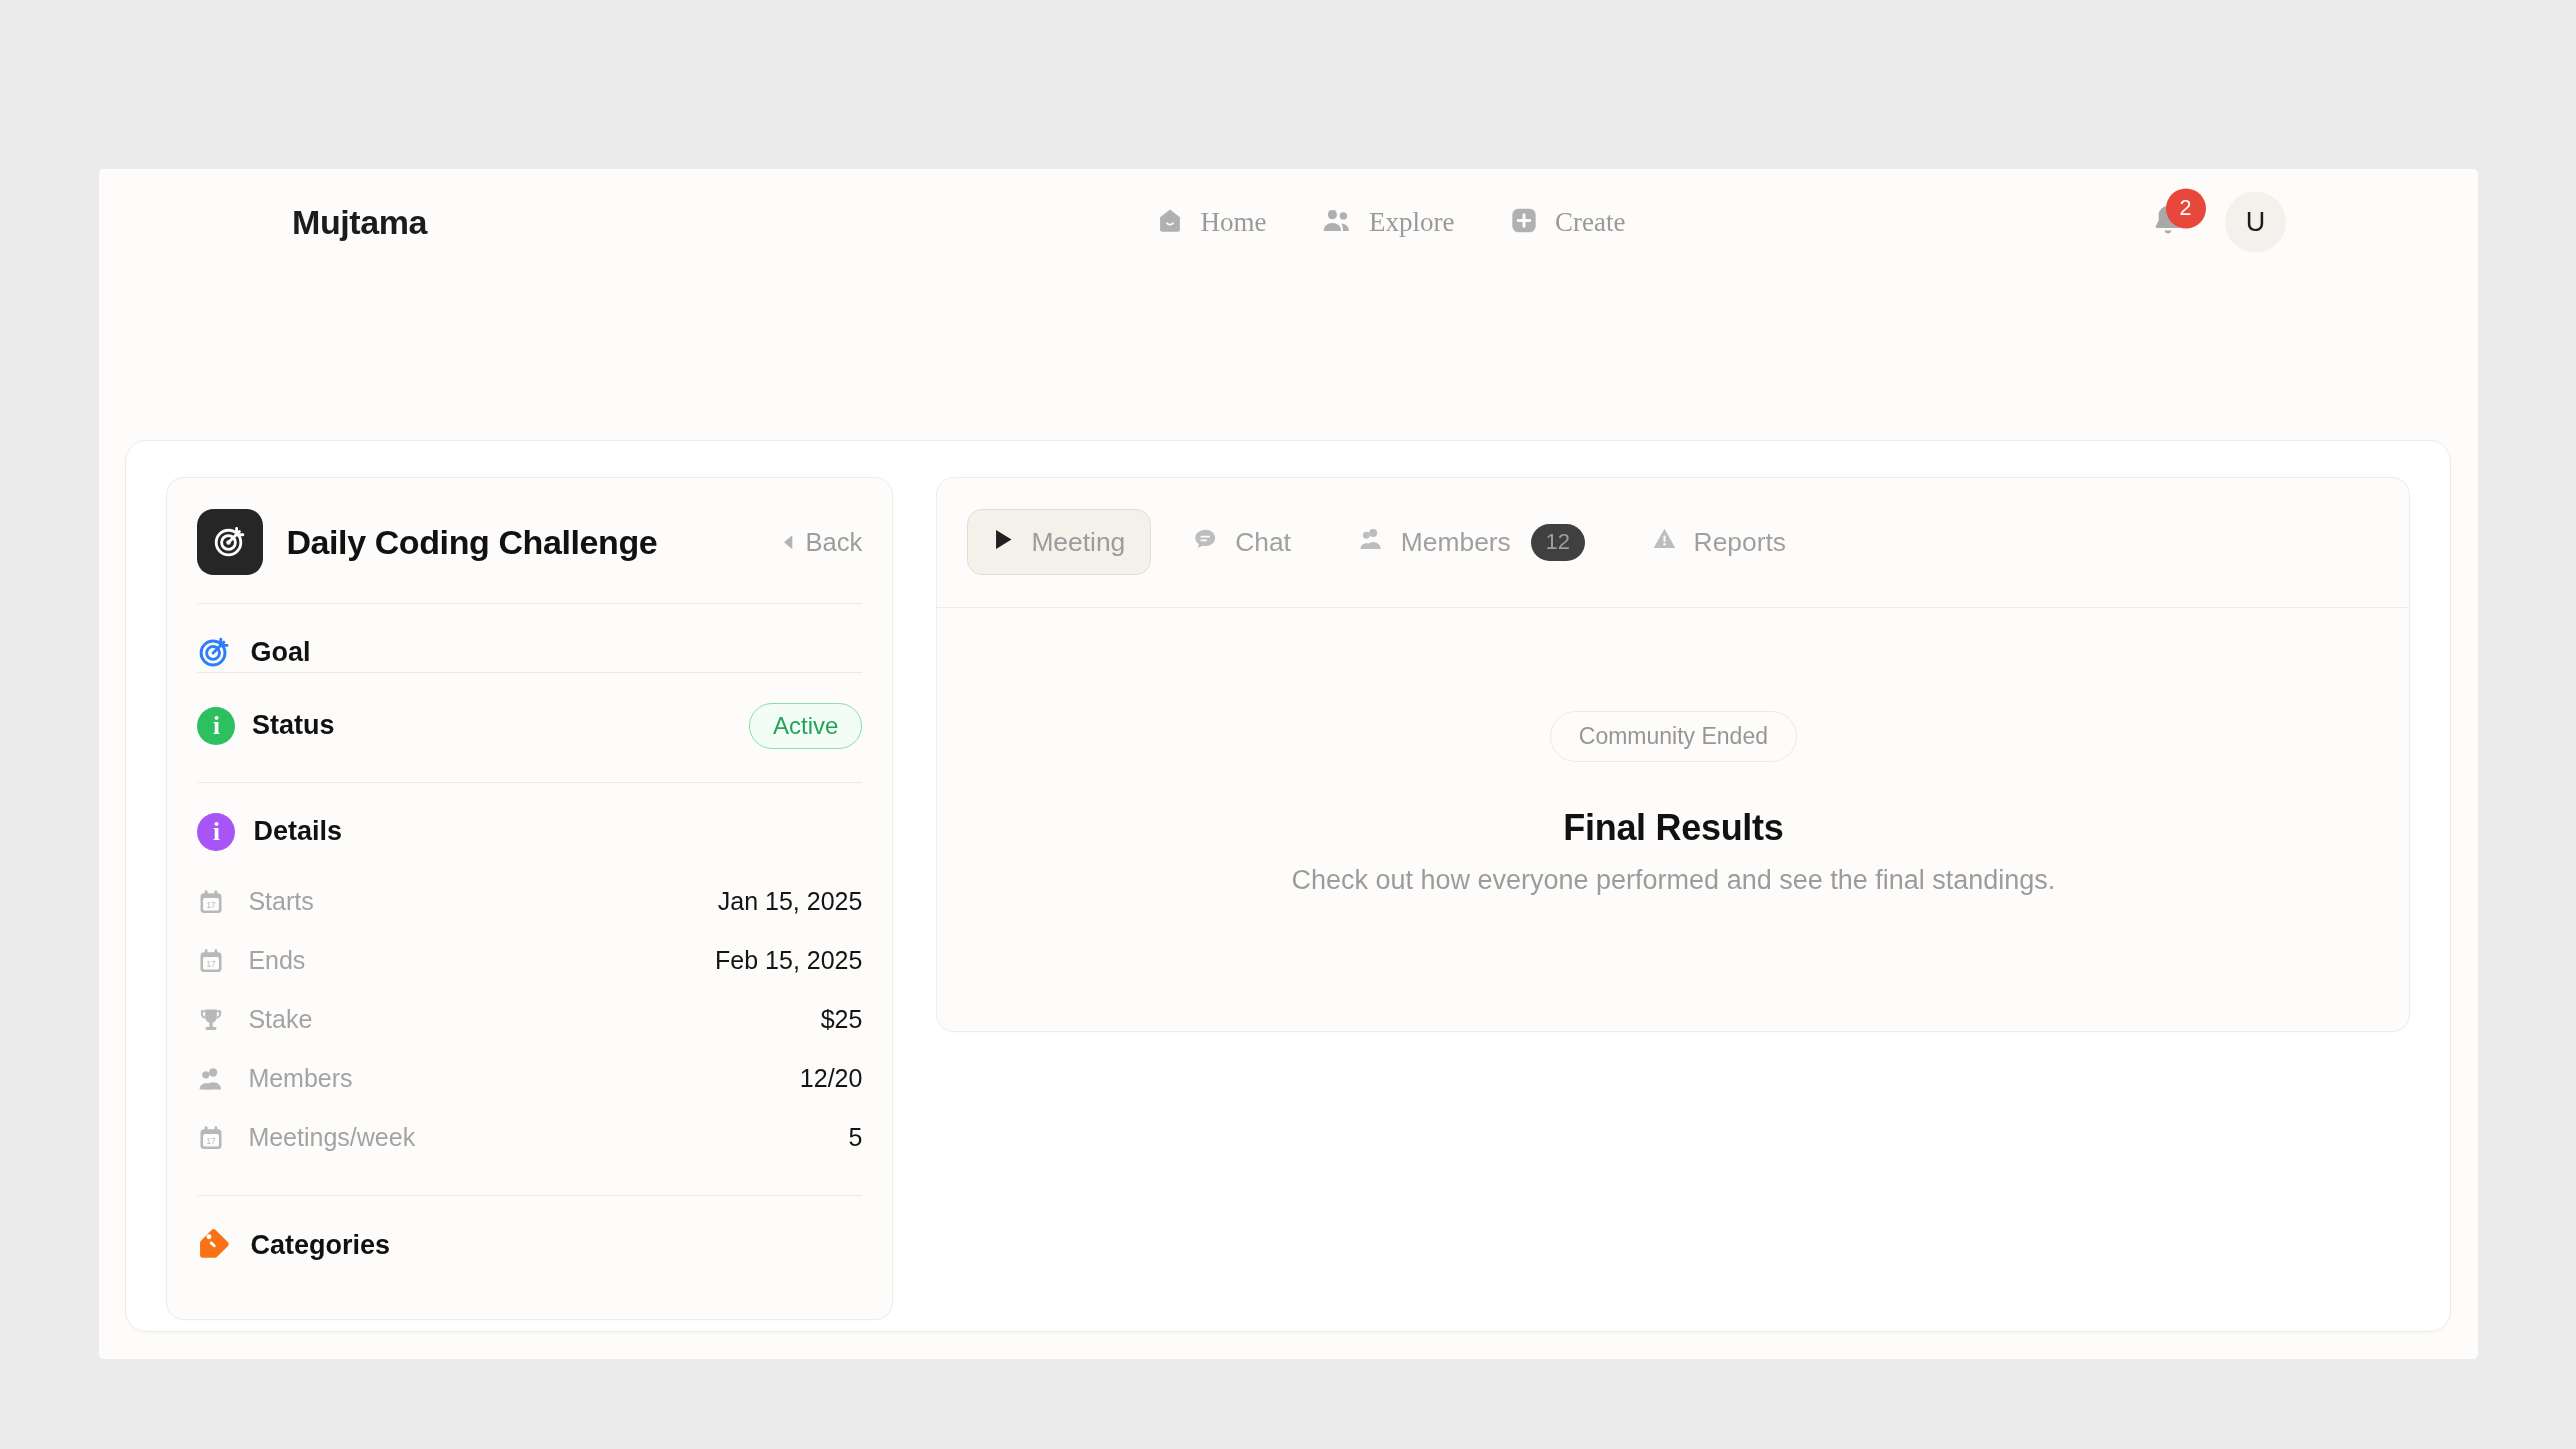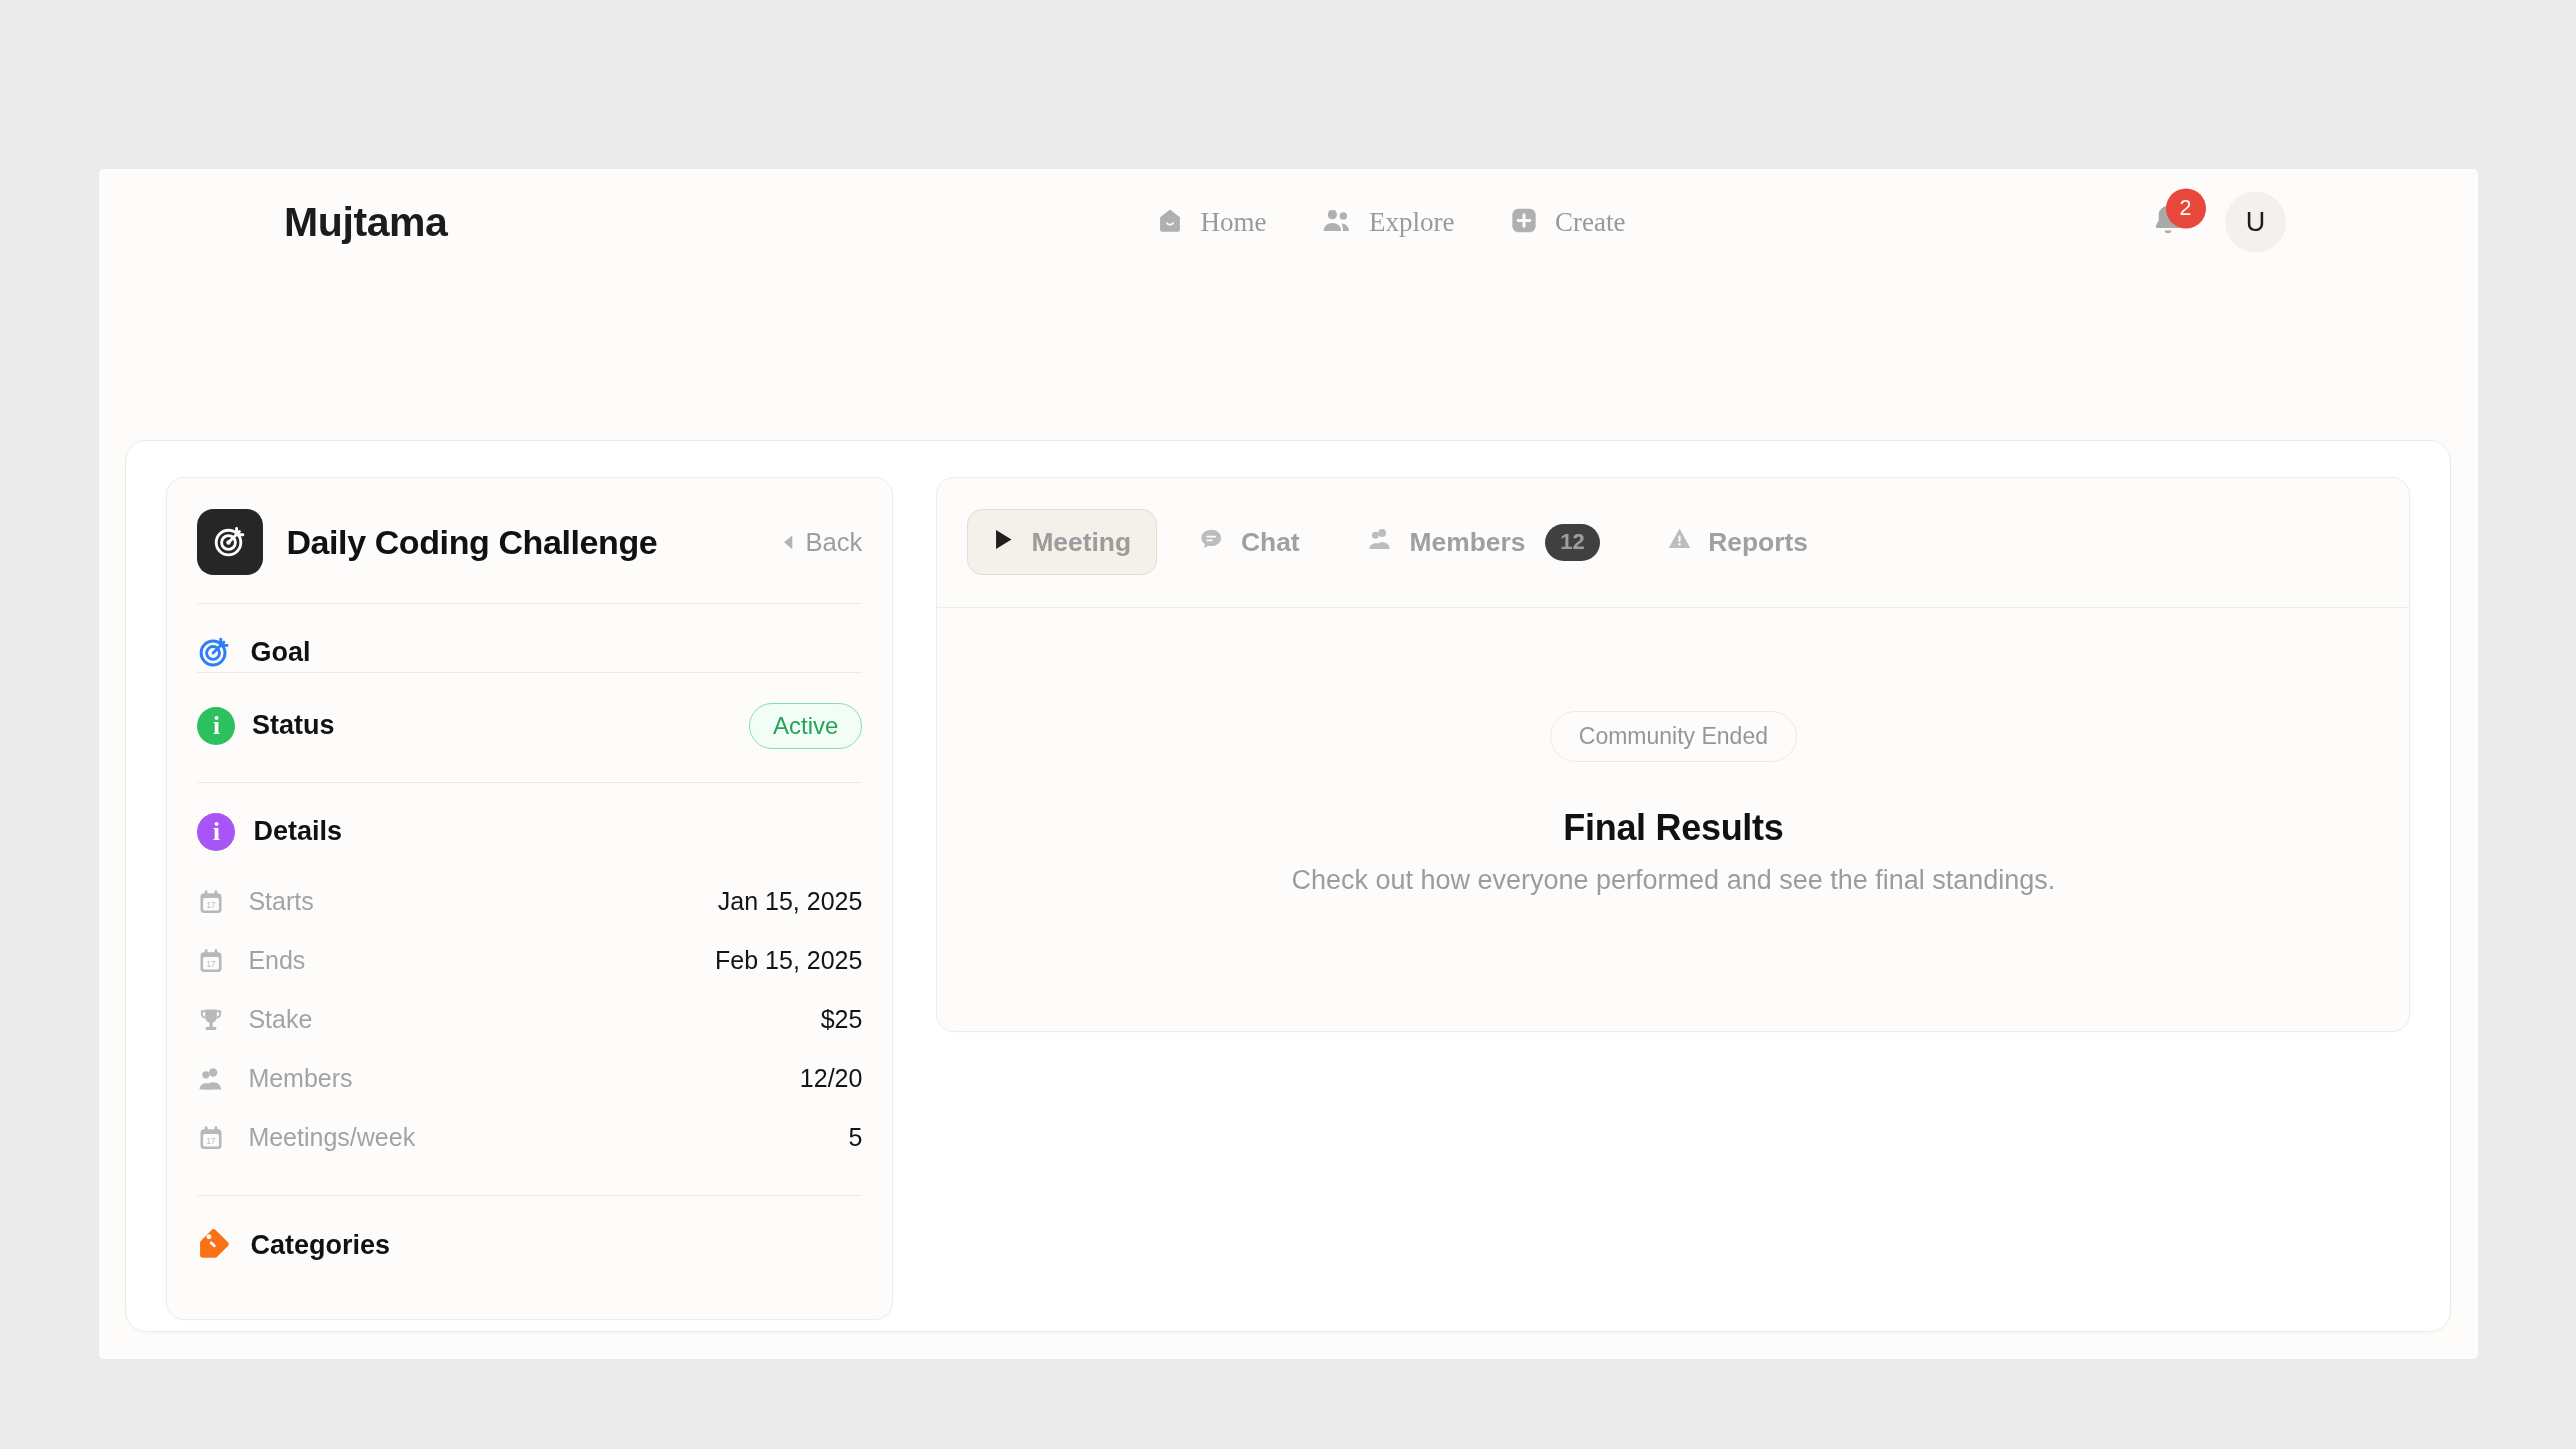--- a/index.html
+++ b/index.html
@@ -23,23 +23,23 @@
   
   .topnav {
     position: relative;
     height: 106px;
     display: flex;
     align-items: center;
     background: #fdfcfa;
   }
   .brand {
     position: absolute;
-    left: 185px; top: 50%;
+    left: 193px; top: 50%;
     transform: translateY(-50%);
-    font-size: 41px;
+    font-size: 34px;
     font-weight: 700;
     letter-spacing: -0.4px;
     color: #1c1c1c;
   }
   .nav-center {
     position: absolute;
     left: 1057px; top: 50%;
     transform: translateY(-50%);
     display: flex;
     align-items: center;
@@ -235,21 +235,20 @@
   .tab {
     display: flex;
     align-items: center;
     gap: 16.5px;
     padding: 16.5px 25px;
     border-radius: 15px;
     font-size: 26.4px;
     color: #a0a0a0;
     cursor: pointer;
     border: 0.8px solid transparent;
-    font-weight: bold;
   }
   .tab.active {
     background: #f4f0ea;
     border: 0.8px solid #e3ded5;
     color: #9c9c9c;
   }
   .tab-count {
     background: #404040;
     border-radius: 825px;
     font-size: 22px;

